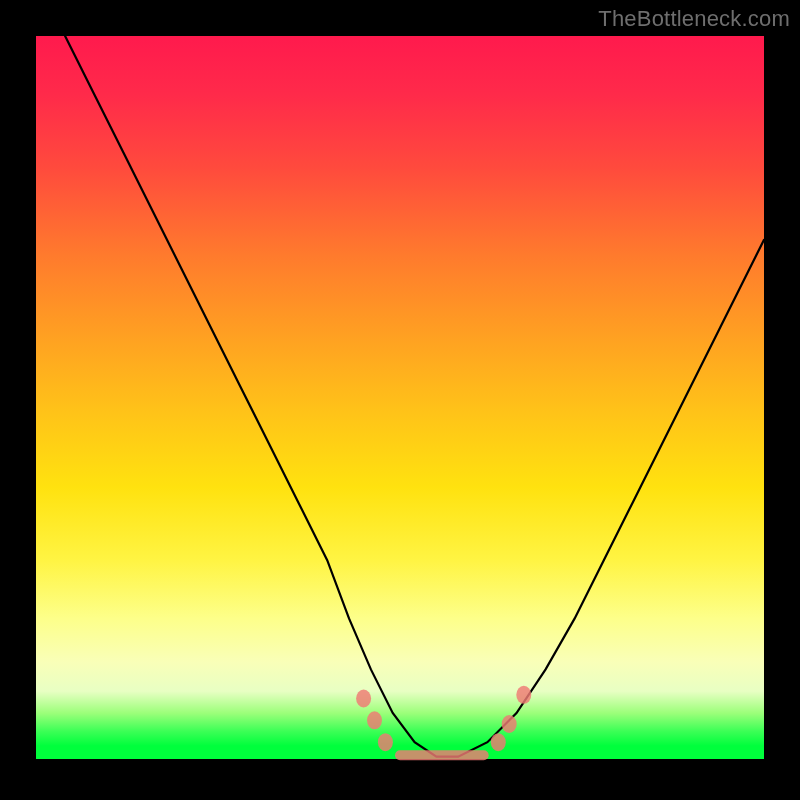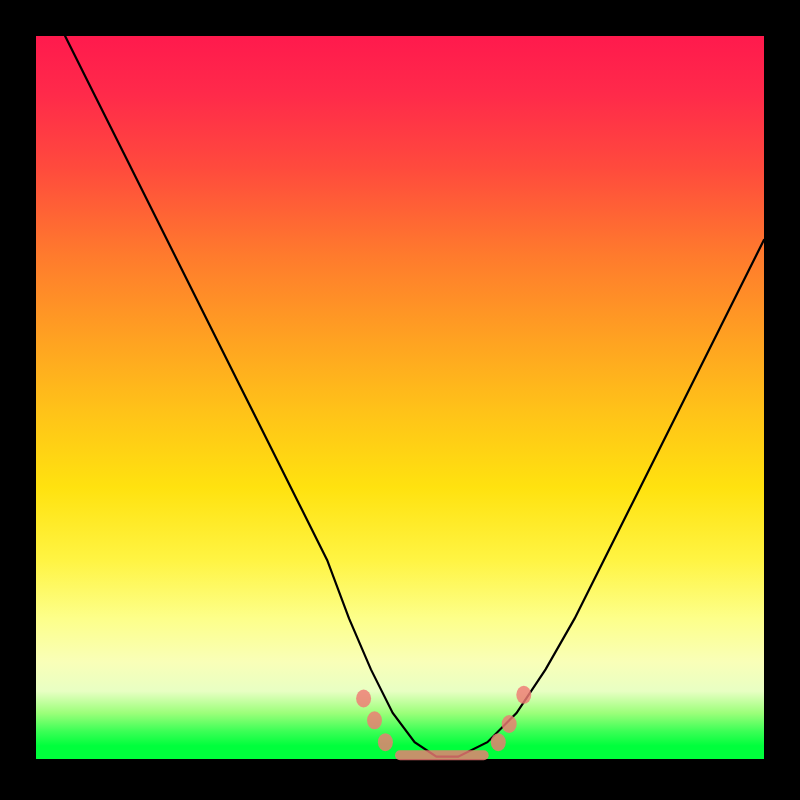--- a/index.html
+++ b/index.html
@@ -79,20 +79,21 @@
     stroke-width: 10;
     stroke-linecap: round;
     opacity: 0.82;
   }
 </style>
 </head>
 <body>
 
 <div class="frame">
 
+  <div class="watermark">TheBottleneck.com</div>
 
   <div class="plot-area">
     <svg class="curve" viewBox="0 0 728 728" preserveAspectRatio="none">
       <path id="curve-path" class="curve-path" d="M0.0 -58.2 L29.1 0.0 L58.2 58.2 L87.4 116.5 L116.5 174.7 L145.6 233.0 L174.7 291.2 L203.8 349.4 L233.0 407.7 L262.1 465.9 L291.2 524.2 L313.0 582.4 L334.9 633.4 L356.7 677.0 L378.6 706.2 L400.4 720.7 L422.2 720.7 L451.4 706.2 L480.5 677.0 L509.6 633.4 L538.7 582.4 L567.8 524.2 L597.0 465.9 L626.1 407.7 L655.2 349.4 L684.3 291.2 L713.4 233.0 L728.0 203.8"></path>
       <path id="bottom-seg" class="bottom-seg" d="M364.0 719.3 L447.7 719.3"></path>
       <g id="markers-group">
           <ellipse class="marker" cx="327.6" cy="662.5" rx="7.5" ry="9"></ellipse>
           <ellipse class="marker" cx="338.5" cy="684.3" rx="7.5" ry="9"></ellipse>
           <ellipse class="marker" cx="349.4" cy="706.2" rx="7.5" ry="9"></ellipse>
           <ellipse class="marker" cx="462.3" cy="706.2" rx="7.5" ry="9"></ellipse>

